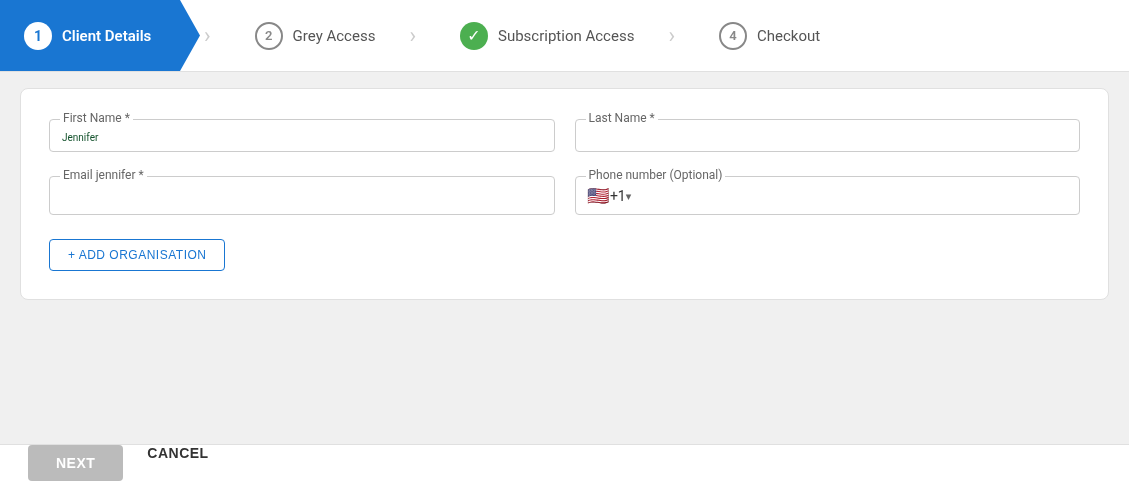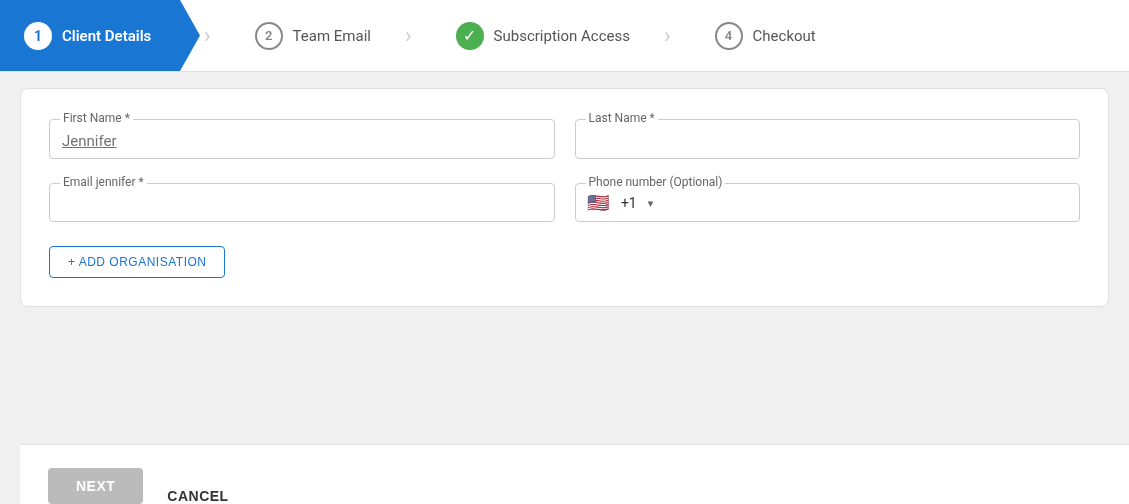--- a/index.html
+++ b/index.html
@@ -132,37 +132,36 @@
       position: absolute;
       top: -9px;
       left: 10px;
       background: #fff;
       padding: 0 3px;
       font-size: 12px;
       color: #666;
     }
 
     .field-value {
-      font-size: 15px;
-      color: #737373;
+      font-size: 10px;
+      color: #14532d;
       padding-top: 4px;
       display: block;
-      text-decoration: underline;
     }
 
     .phone-field {
       flex: 1;
       position: relative;
       border: 1px solid #ccc;
       border-radius: 4px;
       padding: 8px 12px 8px 12px;
       background: #fff;
       display: flex;
       align-items: center;
-      gap: 11px;
+      gap: 0;
     }
 
     .phone-label {
       position: absolute;
       top: -9px;
       left: 10px;
       background: #fff;
       padding: 0 3px;
       font-size: 12px;
       color: #666;
@@ -196,24 +195,23 @@
       align-self: flex-start;
       text-transform: uppercase;
     }
 
     
     .footer {
       background: #fff;
       border-top: 1px solid #e0e0e0;
       height: 60px;
       display: flex;
-      align-items: flex-end;
+      align-items: flex-start;
       padding: 0 28px;
       gap: 24px;
-      margin-left: 20px;
     }
 
     .btn-next {
       background: #bbb;
       color: #fff;
       border: none;
       border-radius: 4px;
       padding: 10px 28px;
       font-size: 14px;
       font-weight: 600;
@@ -244,21 +242,21 @@
     </div>
     <span>Client Details</span>
   </div>
 
   <span class="step-arrow">›</span>
 
   <div class="step-inactive">
     <div class="step-circle-inactive">
       <span>2</span>
     </div>
-    <span>Team Email</span>
+    <span>Grey Access</span>
   </div>
 
   <span class="step-arrow">›</span>
 
   <div class="step-inactive">
     <div class="step-check">✓</div>
     <span>Subscription Access</span>
   </div>
 
   <span class="step-arrow">›</span>

